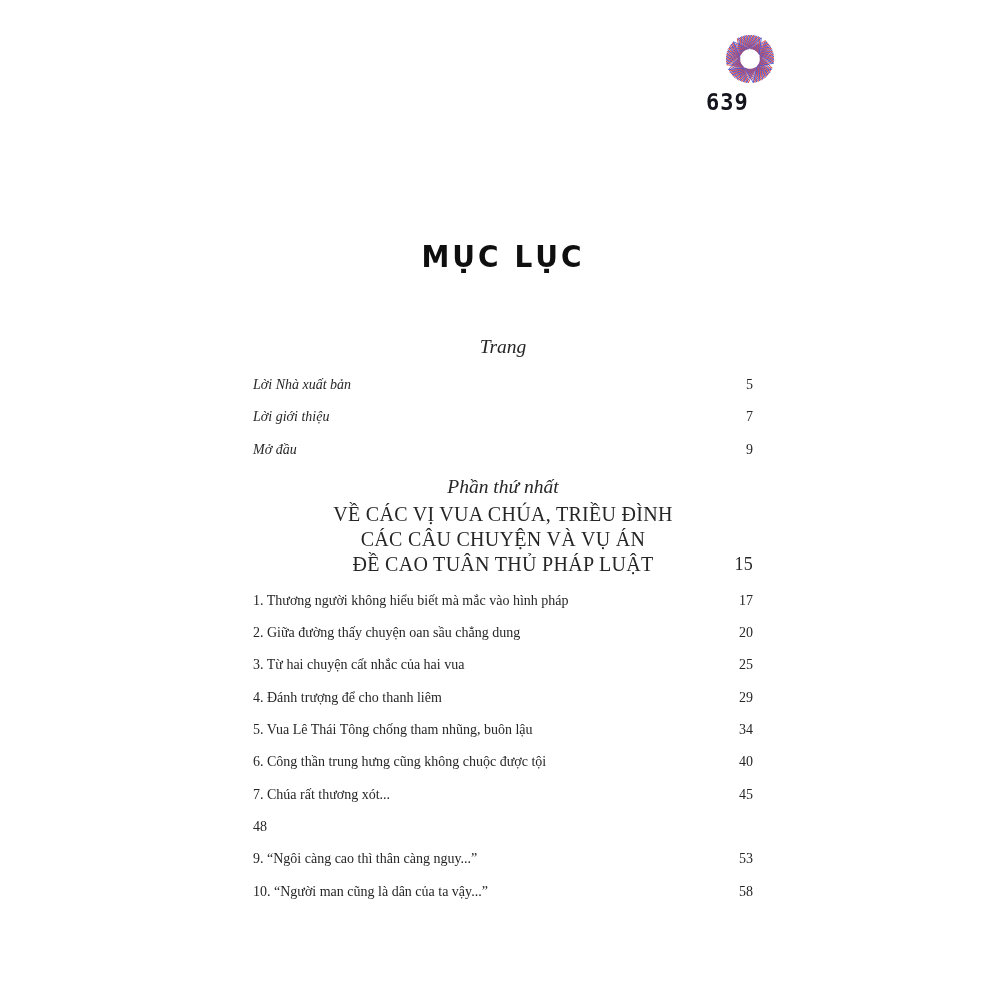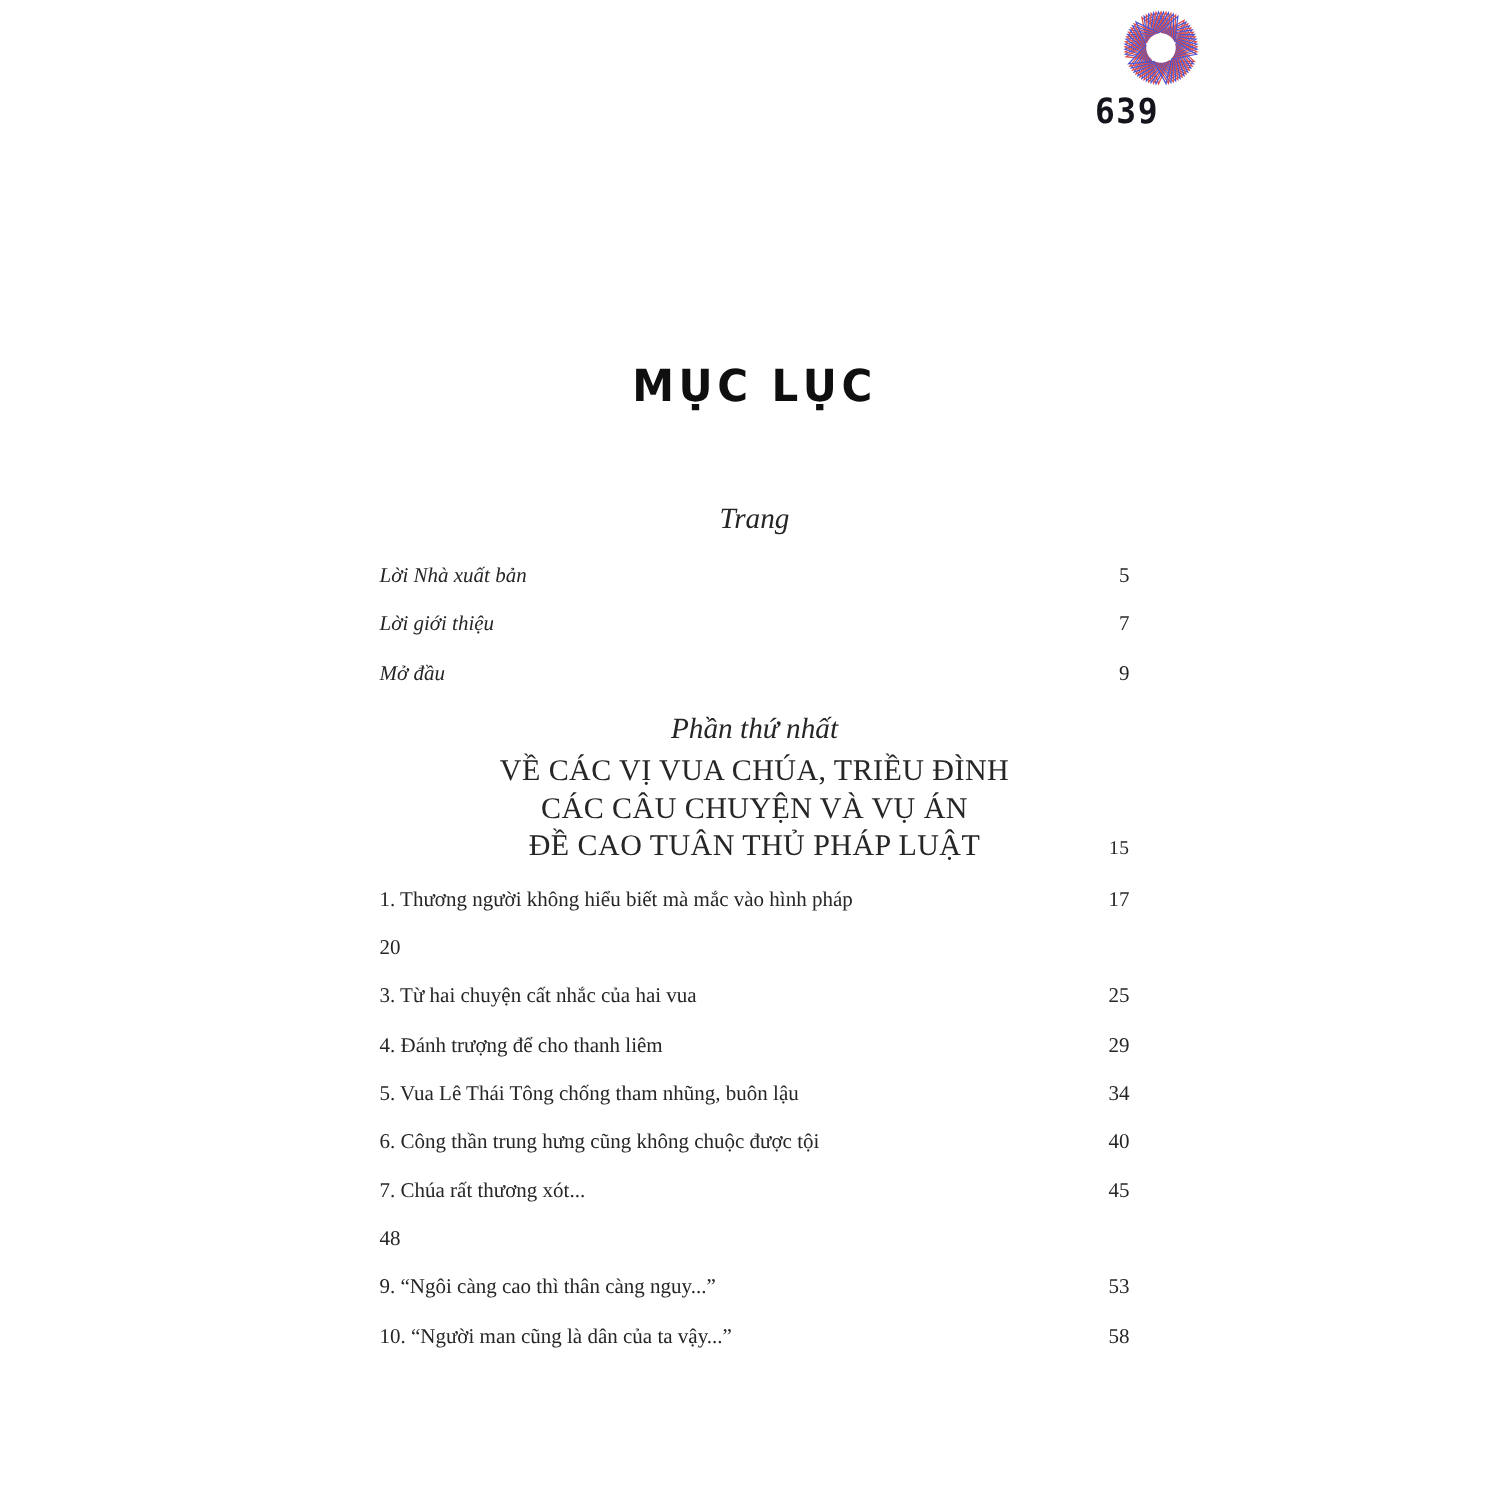--- a/index.html
+++ b/index.html
@@ -7,21 +7,21 @@
     position: relative;
     width: 1000px;
     height: 1000px;
     background: #ffffff;
     font-family: "Liberation Serif", serif;
     color: #262626;
     overflow: hidden;
   }
 
   
-  .logo { position: absolute; left: 700px; top: 2px; width: 110px; margin-left: 24px; }
+  .logo { position: absolute; left: 700px; top: 29px; width: 110px; }
   .logo svg { display: block; margin-left: 20px; }
   .logo-badge {
     font-family: "DejaVu Sans Mono", monospace;
     font-weight: bold;
     font-size: 22px;
     letter-spacing: 1px;
     color: #14141c;
     margin: 1px 0 0 6px;
     transform: scaleY(1.05);
   }
@@ -58,21 +58,21 @@
     font-size: 14px;
     line-height: 32.3px;
   }
   .front-matter .row-label { font-style: italic; }
   .row-page { text-align: right; }
 
   .part { margin-top: 6px; text-align: center; }
   .part-kicker { font-style: italic; font-size: 19.5px; line-height: 30px; }
   .part-line { font-size: 20px; line-height: 25px; letter-spacing: 0.3px; }
   .part-line-last { position: relative; }
-  .part-page { position: absolute; right: 0; bottom: 0; font-size: 13px; }
+  .part-page { position: absolute; right: 0; bottom: 0; font-size: 18px; }
 
   .entries { margin-top: 8px; }
 </style>
 </head>
 <body>
 
 <div class="page">
 
   <div class="logo">
     <svg width="60" height="60" viewBox="0 0 100 100" aria-hidden="true">
@@ -131,20 +131,21 @@
         <span class="part-page">15</span>
       </div>
     </div>
 
     <div class="entries">
       <div class="row">
         <span class="row-label">1. Thương người không hiểu biết mà mắc vào hình pháp</span>
         <span class="row-page">17</span>
       </div>
       <div class="row">
+        <span class="row-label">2. Giữa đường thấy chuyện oan sầu chẳng dung</span>
         <span class="row-page">20</span>
       </div>
       <div class="row">
         <span class="row-label">3. Từ hai chuyện cất nhắc của hai vua</span>
         <span class="row-page">25</span>
       </div>
       <div class="row">
         <span class="row-label">4. Đánh trượng để cho thanh liêm</span>
         <span class="row-page">29</span>
       </div>

